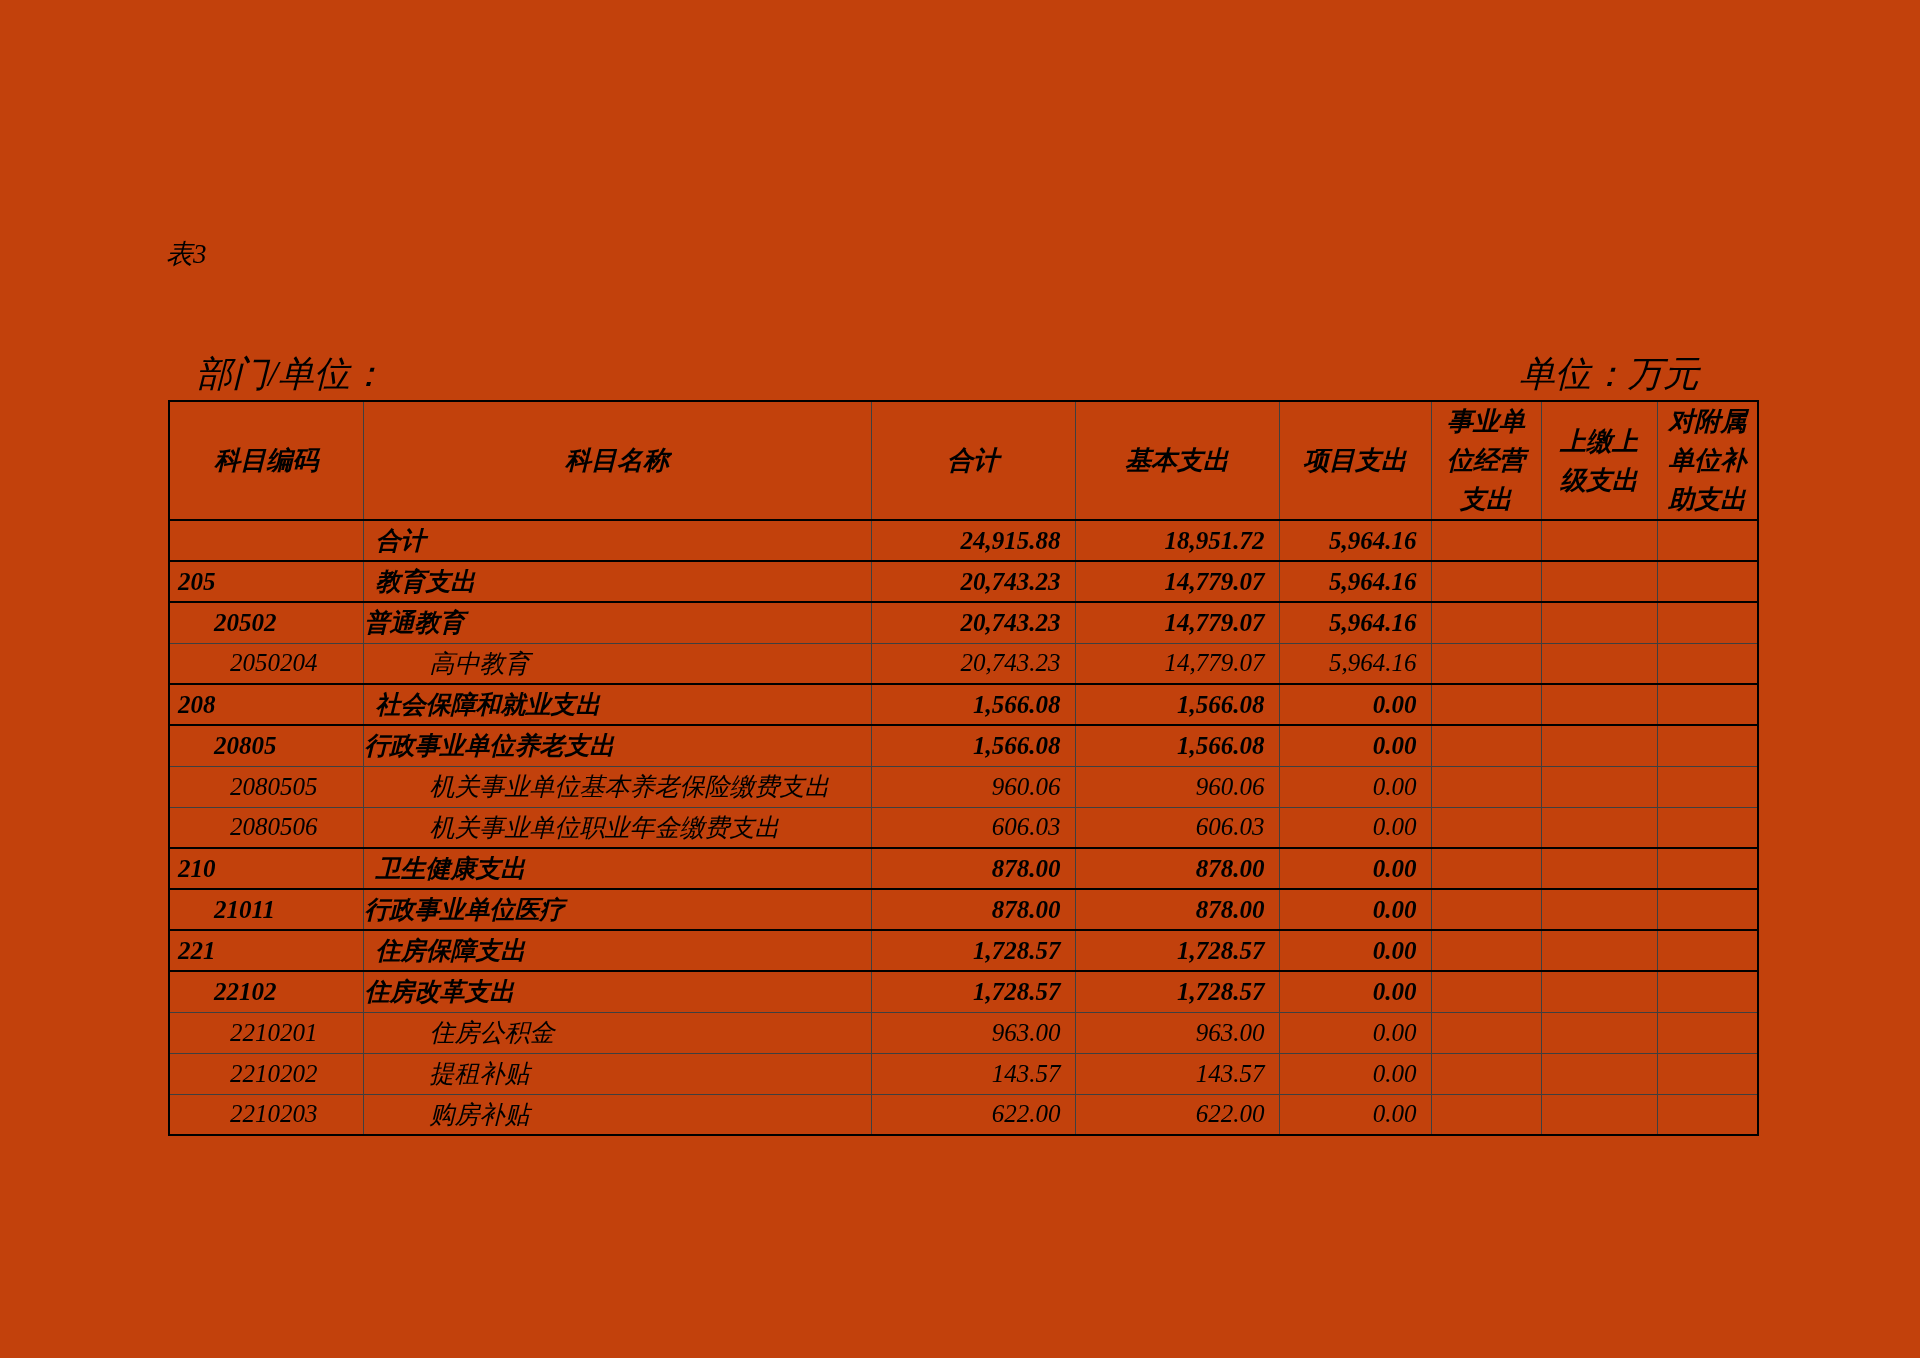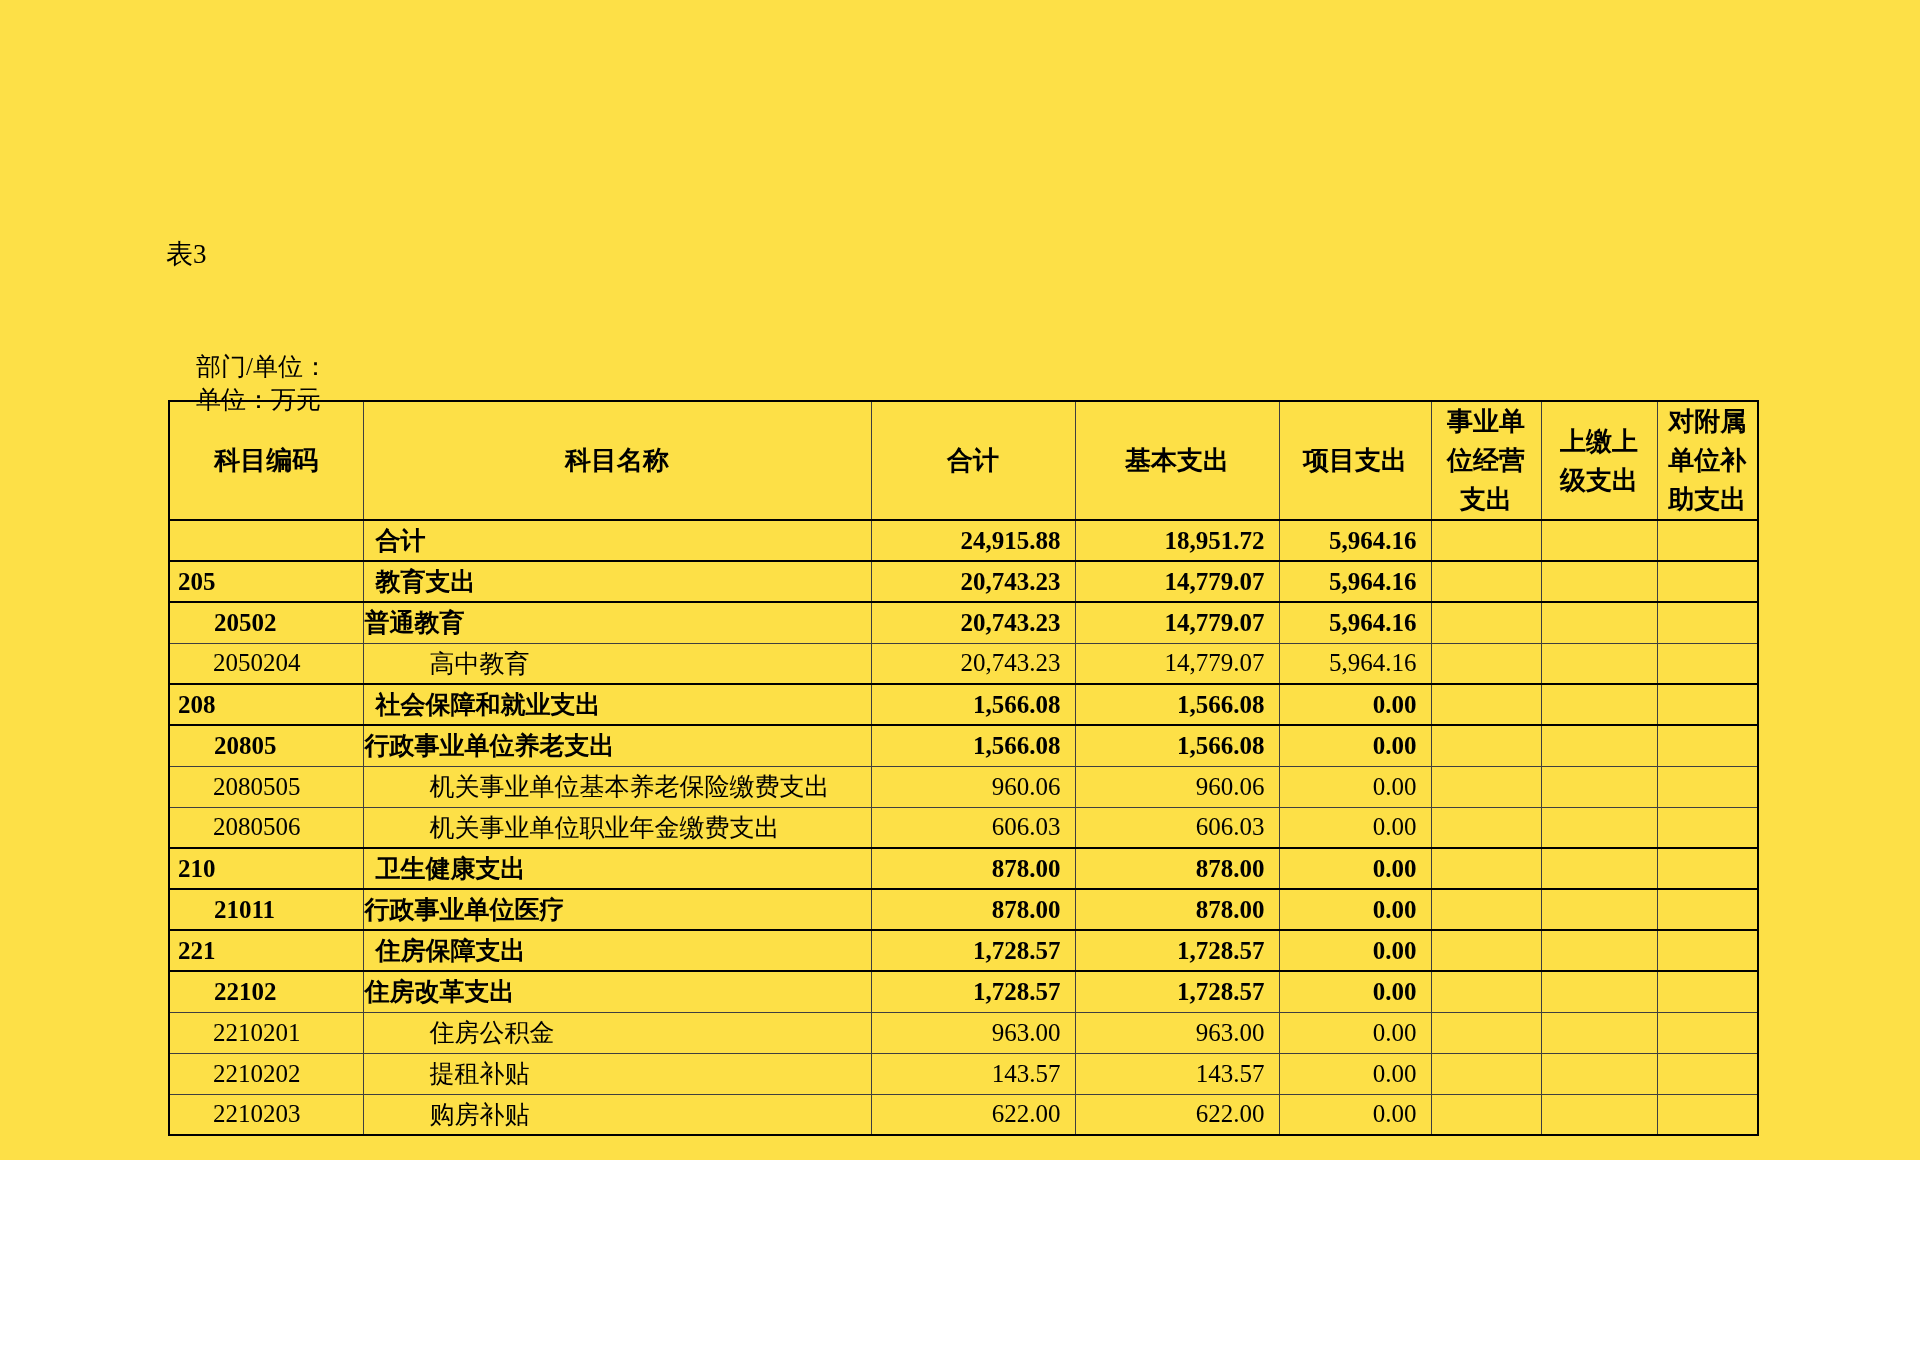--- a/index.html
+++ b/index.html
@@ -1,35 +1,35 @@
 <!DOCTYPE html>
 <html><head>
 <meta charset="utf-8">
 <style>
   html,body{margin:0;padding:0;background:#ffffff;}
   body{width:1920px;height:1358px;font-family:"Liberation Serif","DejaVu Serif",serif;color:#000;}
-  .page{position:relative;width:1920px;height:1160px;background:#fde047;overflow:hidden;}
+  .page{position:relative;width:1920px;height:1358px;background:#c2410c;overflow:hidden;font-style:italic;}
   .table-label{position:absolute;left:166px;top:236px;font-size:27px;}
   .page-title{position:absolute;left:168px;top:290px;width:1589px;text-align:center;
     font-size:44px;font-weight:bold;letter-spacing:5px;}
   .meta{position:absolute;left:196px;top:350px;width:1561px;display:flex;
-    justify-content:space-between;font-size:25px;flex-direction:column;}
+    justify-content:space-between;font-size:36px;}
   .unit-label{margin-right:58px;}
   table.main{position:absolute;left:168px;top:400px;width:1589px;
     border-collapse:collapse;table-layout:fixed;border:2px solid #000;}
   th,td{border:1px solid #3f3f3f;overflow:hidden;box-sizing:border-box;}
   th{height:110px;font-size:26px;font-weight:bold;text-align:center;vertical-align:middle;
     white-space:pre-line;line-height:1.5;padding:0 4px;}
   thead th{border-bottom:2px solid #000;}
   td{height:41px;font-size:25px;vertical-align:middle;white-space:nowrap;}
   td.cell-num{text-align:right;padding-right:14px;}
   td.cell-code{text-align:left;}
   td.cell-code.l1{padding-left:8px;}
   td.cell-code.l2{padding-left:44px;}
-  td.cell-code.l3{padding-left:43px;margin-top:48px;}
+  td.cell-code.l3{padding-left:60px;margin-top:48px;}
   td.cell-name{text-align:left;}
   td.cell-name.l1{padding-left:12px;}
   td.cell-name.l2{}
   td.cell-name.l3{padding-left:66px;}
   tr.bold td{font-weight:bold;border-top:2px solid #000;}
 </style>
 </head>
 <body>
 
 <div class="page">

